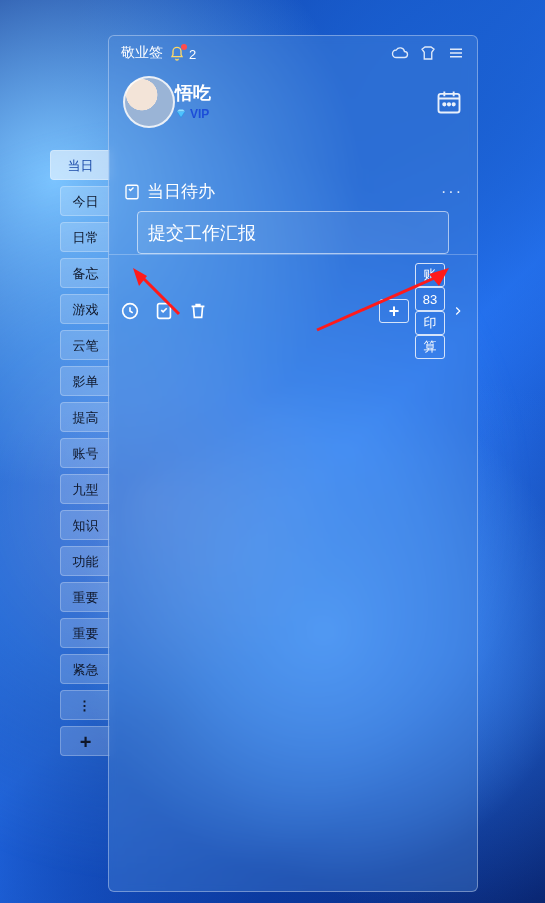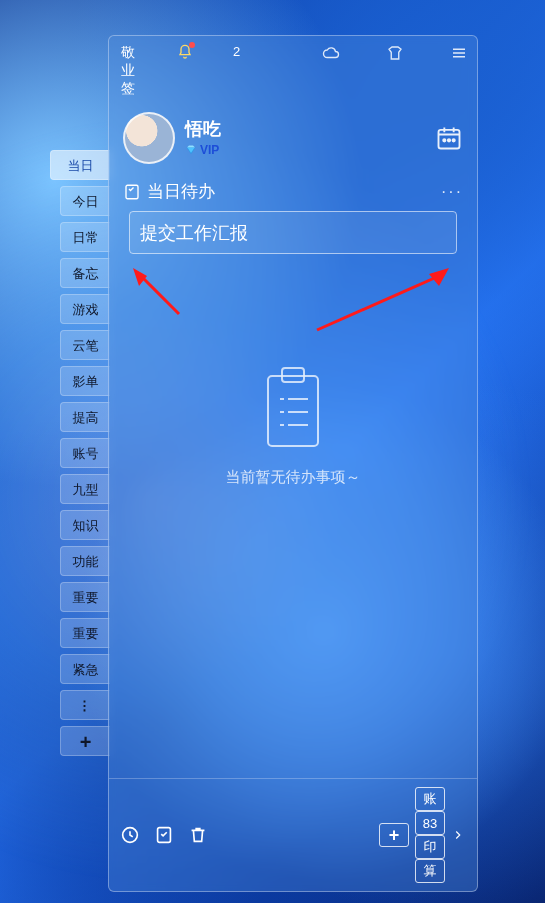--- a/index.html
+++ b/index.html
@@ -45,50 +45,50 @@
   
   .panel{
     position:absolute;left:108px;top:35px;width:368px;height:855px;
     background:rgba(80,140,220,.35);
     border:1px solid rgba(255,255,255,.35);
     border-radius:6px;
     backdrop-filter:blur(4px);
     color:#fff;
     display:flex;flex-direction:column;
   }
-  .titlebar{display:flex;align-items:flex-start;padding:8px 12px;font-size:14px;gap:36px;}
+  .titlebar{display:flex;align-items:flex-end;padding:8px 12px;font-size:14px;}
   .titlebar .appname{margin-right:6px;}
   .bell{position:relative;width:16px;height:16px;}
   .bell svg{width:16px;height:16px;stroke:#ffd966;fill:none;stroke-width:2;}
   .bell .dot{position:absolute;top:-2px;right:-2px;width:6px;height:6px;background:#ff4d4d;border-radius:50%;}
   .titlebar .count{margin-left:4px;font-size:13px;}
   .titlebar .spacer{flex:1;}
   .tb-icon{width:18px;height:18px;margin-left:10px;opacity:.85;cursor:pointer;}
   .tb-icon svg{width:18px;height:18px;stroke:#fff;fill:none;stroke-width:1.8;}
 
   
   .userrow{display:flex;align-items:center;padding:6px 14px 10px;}
   .avatar{width:48px;height:48px;border-radius:50%;border:2px solid rgba(255,255,255,.8);
     background:radial-gradient(circle at 35% 35%,#f3e4d8 0 35%,#9ab4d6 36% 100%);}
-  .userinfo{margin-left:10px;}
+  .userinfo{}
   .username{font-size:18px;font-weight:600;}
   .vip{display:inline-flex;align-items:center;font-size:12px;color:#1d4ed8;font-weight:700;margin-top:2px;}
   .vip .gem{width:12px;height:12px;margin-right:3px;}
   .cal-icon{margin-left:auto;width:28px;height:28px;opacity:.9;cursor:pointer;}
   .cal-icon svg{width:28px;height:28px;stroke:#fff;fill:none;stroke-width:1.6;}
 
   
-  .section-head{display:flex;align-items:center;padding:6px 14px 8px;}
+  .section-head{display:flex;align-items:center;padding:6px 14px 8px;margin-top:36px;}
   .section-head .lead{width:18px;height:18px;margin-right:6px;}
   .section-head .lead svg{width:18px;height:18px;stroke:#fff;fill:none;stroke-width:1.8;}
   .section-title{font-size:17px;}
   .section-more{margin-left:auto;letter-spacing:2px;font-size:16px;opacity:.85;cursor:pointer;}
 
   
-  .input-card{margin:0 20px;border:1px solid rgba(255,255,255,.6);border-radius:4px;overflow:hidden;}
+  .input-card{margin:0 28px;border:1px solid rgba(255,255,255,.6);border-radius:4px;overflow:hidden;}
   .todo-input{
     width:100%;box-sizing:border-box;border:none;outline:none;
     background:rgba(255,255,255,.08);color:#fff;font-size:18px;
     padding:10px 10px;
   }
   .todo-input::placeholder{color:rgba(255,255,255,.6);}
   .input-bar{
     display:flex;align-items:center;border-top:1px solid rgba(255,255,255,.5);
     background:rgba(255,255,255,.05);height:32px;
   }
@@ -226,30 +226,20 @@
         <polygon class="head" points="4,0 18,8 10,18"></polygon>
       </svg>
   </div>
   <div class="arrow" style="left:200px;top:232px;">
     <svg width="150" height="70">
         <path d="M8 62 L130 8"></path>
         <polygon class="head" points="140,0 120,6 130,18"></polygon>
       </svg>
   </div>
 
-  <div class="empty">
-    <span class="clip">
-      <svg viewBox="0 0 70 90">
-        <rect x="10" y="12" width="50" height="70" rx="4"></rect>
-        <rect x="24" y="4" width="22" height="14" rx="3"></rect>
-        <path d="M22 35h4M30 35h20 M22 48h4M30 48h20 M22 61h4M30 61h20"></path>
-      </svg>
-    </span>
-    <div class="empty-text">当前暂无待办事项～</div>
-  </div>
 
   <div class="bottombar">
     <span class="bb-icon">
       <svg viewBox="0 0 24 24">
           <circle cx="12" cy="12" r="8"></circle>
           <path d="M12 8v4l3 2"></path>
         </svg>
     </span>
     <span class="bb-icon">
       <svg viewBox="0 0 24 24">

